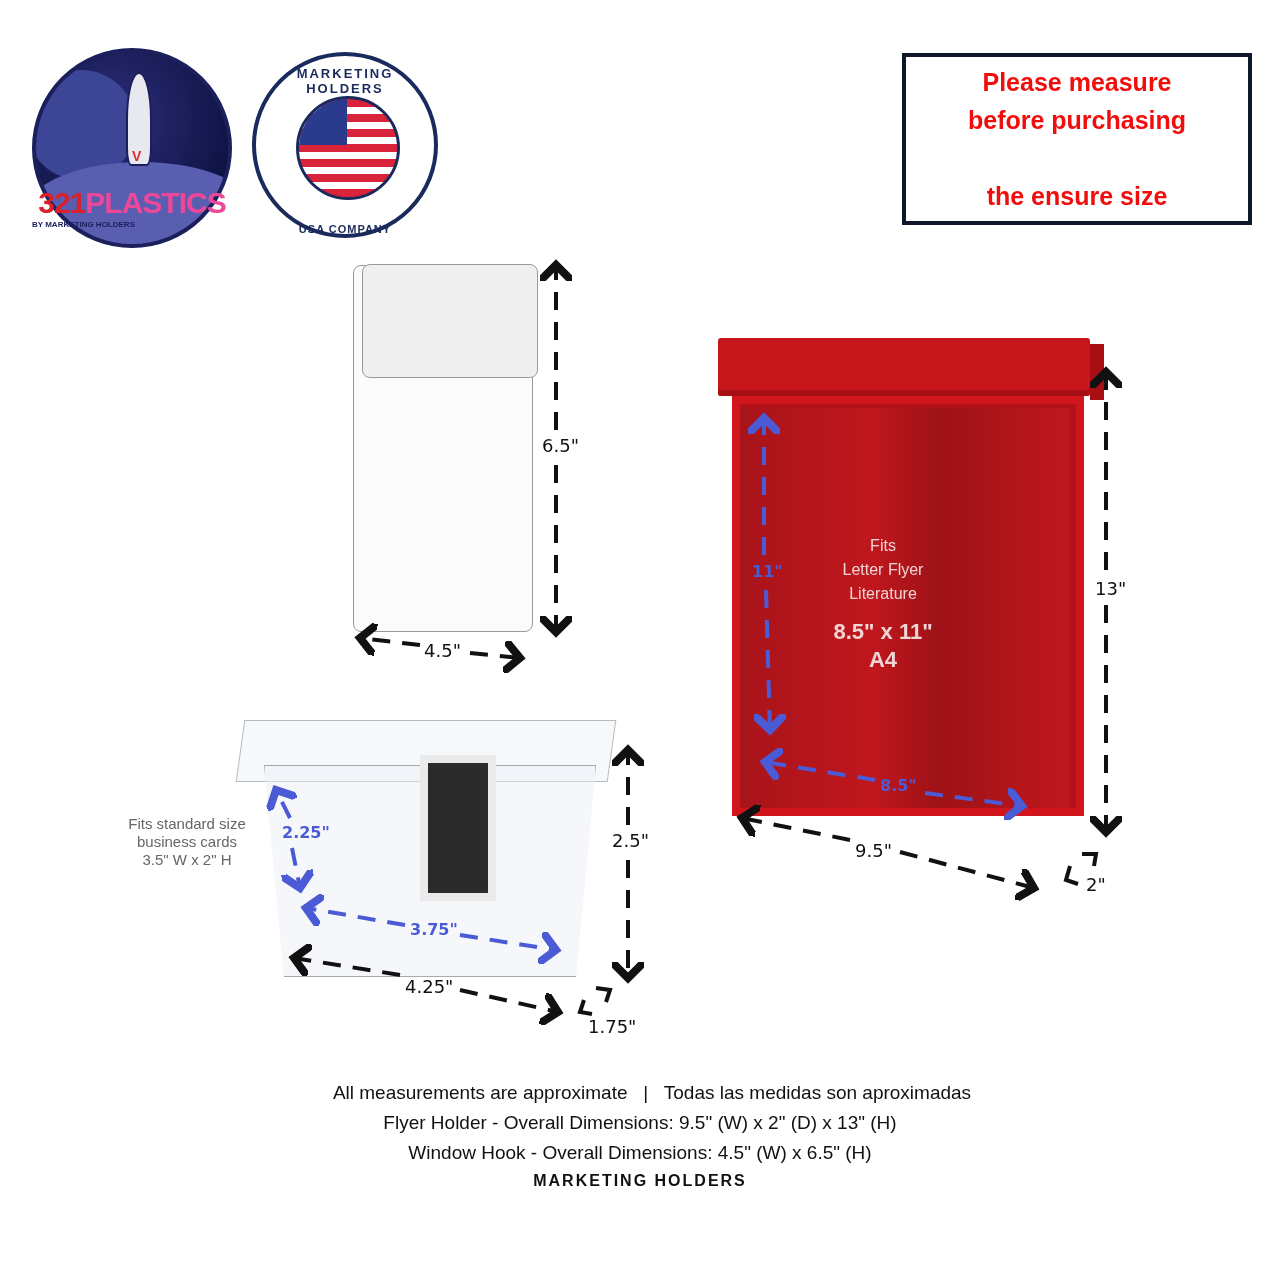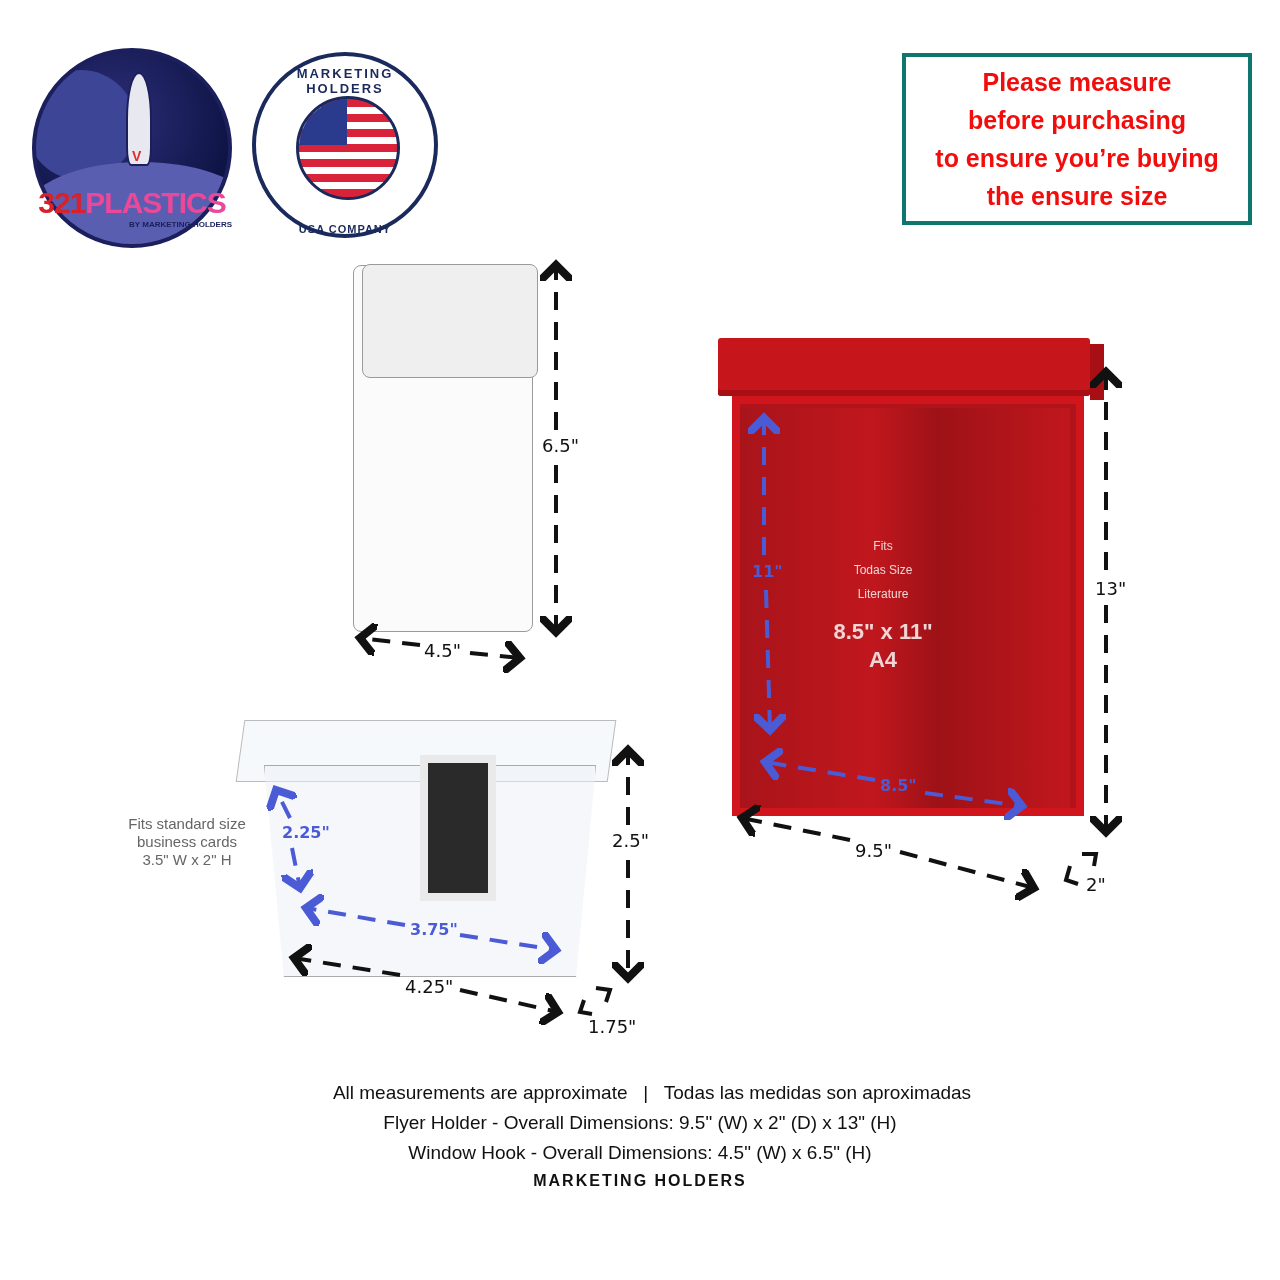--- a/index.html
+++ b/index.html
@@ -7,38 +7,38 @@
   .abs{position:absolute;}
   .logo1{left:32px;top:48px;width:200px;height:185px;}
   .logo1 .disc{position:absolute;left:0;top:0;width:200px;height:200px;border-radius:50%;background:radial-gradient(circle at 40% 35%,#2e2f7a,#0f1446 70%);overflow:hidden;border:4px solid #1b1f5c;box-sizing:border-box;}
   .logo1 .planet{position:absolute;left:-10px;top:18px;width:110px;height:110px;border-radius:50%;background:#3d4596;}
   .logo1 .cloud{position:absolute;left:-10px;top:110px;width:230px;height:100px;background:#5a5eb0;border-radius:50% 50% 0 0;}
   .logo1 .rocket{position:absolute;left:90px;top:20px;width:22px;height:90px;background:#e8e8f0;border-radius:50% 50% 20% 20%;border:2px solid #1b1f5c;}
   .logo1 .v{position:absolute;left:96px;top:96px;color:#e12a2a;font-weight:bold;font-size:14px;}
   .logo1 .brand{position:absolute;left:0;top:138px;width:200px;text-align:center;font-weight:bold;font-size:30px;letter-spacing:-1px;font-family:"Liberation Sans",sans-serif;}
   .logo1 .brand .n{color:#d8212b;}
   .logo1 .brand .p{color:#ec4899;}
-  .logo1 .sub{position:absolute;left:0;top:172px;width:200px;text-align:right;font-size:8px;font-weight:bold;color:#1b1f5c;}
+  .logo1 .sub{position:absolute;left:0;top:172px;width:200px;text-align:left;font-size:8px;font-weight:bold;color:#1b1f5c;}
   .logo2{left:252px;top:52px;width:186px;height:186px;border-radius:50%;border:4px solid #1b2a5c;box-sizing:border-box;background:#fff;}
   .logo2 .inner{position:absolute;left:40px;top:40px;width:98px;height:98px;border-radius:50%;border:3px solid #1b2a5c;overflow:hidden;background:repeating-linear-gradient(#d8233a 0 8px,#fff 8px 15px);}
   .logo2 .canton{position:absolute;left:0;top:0;width:48px;height:46px;background:#2a3a8c;}
   .logo2 .ttop{position:absolute;left:0;top:10px;width:178px;text-align:center;font-size:13px;font-weight:bold;color:#1b2a5c;letter-spacing:2px;}
   .logo2 .tbot{position:absolute;left:0;top:167px;width:178px;text-align:center;font-size:11px;font-weight:bold;color:#1b2a5c;letter-spacing:1px;}
-  .notice{left:902px;top:53px;width:350px;height:172px;box-sizing:border-box;border:4px solid #0f766e;display:flex;align-items:center;justify-content:center;text-align:center;}
+  .notice{left:902px;top:53px;width:350px;height:172px;box-sizing:border-box;border:4px solid #0f172a;display:flex;align-items:center;justify-content:center;text-align:center;}
   .notice div{color:#f20d0d;font-weight:bold;font-size:25px;line-height:38px;font-family:"Liberation Sans",sans-serif;}
   .hook{left:353px;top:265px;width:178px;height:365px;border:1.5px solid #9a9a9a;border-radius:8px;background:#fbfbfb;}
   .hook .flap{position:absolute;left:8px;top:-2px;width:174px;height:112px;border:1.5px solid #9a9a9a;border-radius:8px;background:#efefef;}
   .dim{font-size:18px;color:#111;font-family:"DejaVu Sans",sans-serif;}
   .dimb{font-size:16px;color:#4b5bd6;font-family:"DejaVu Sans",sans-serif;font-weight:bold;}
   .flyer{left:718px;top:338px;width:396px;height:500px;}
   .flyer .lid{position:absolute;left:0;top:0;width:372px;height:58px;background:#c6151b;border-radius:3px;box-shadow:inset 0 -6px 0 #a70f14;}
   .flyer .lid2{position:absolute;left:372px;top:6px;width:14px;height:56px;background:#a70f14;}
   .flyer .body{position:absolute;left:14px;top:58px;width:352px;height:420px;background:#b0141a;border:8px solid #d0161c;box-sizing:border-box;}
   .flyer .inner{position:absolute;left:22px;top:70px;width:330px;height:400px;background:linear-gradient(90deg,#a8141a,#c0171d 40%,#9e1217 60%,#c0171d);}
-  .flyer .txt{position:absolute;left:100px;top:196px;width:130px;text-align:center;color:#f0d5d5;font-size:12px;line-height:24px;}
+  .flyer .txt{position:absolute;left:100px;top:196px;width:130px;text-align:center;color:#f0d5d5;font-size:16px;line-height:24px;}
   .flyer .big{position:absolute;left:90px;top:280px;width:150px;text-align:center;color:#f0d5d5;font-size:22px;font-weight:bold;line-height:28px;}
   .card{left:240px;top:705px;width:370px;height:270px;}
   .card .box{position:absolute;left:24px;top:60px;width:330px;height:210px;border:1.5px solid #aaa;background:rgba(235,240,245,0.5);clip-path:polygon(0 0,100% 0,94% 100%,6% 100%);}
   .card .lid{position:absolute;left:0;top:15px;width:370px;height:60px;border:1.5px solid #bbb;background:rgba(240,245,250,0.6);transform:skewX(-8deg);}
   .card .sample{position:absolute;left:180px;top:50px;width:60px;height:130px;background:#2a2a2a;border:8px solid #eaeaea;}
   .note{left:102px;top:815px;width:170px;text-align:center;color:#666;font-size:15px;line-height:18px;}
   .footer{left:0;top:1078px;width:1280px;text-align:center;}
   .footer .line{font-size:19px;color:#111;line-height:30px;font-family:"Liberation Sans",sans-serif;}
   .footer .brand{font-size:16px;font-weight:bold;letter-spacing:2px;color:#111;margin-top:4px;}
   svg.arrows{position:absolute;left:0;top:0;}
@@ -62,39 +62,39 @@
   <div class="inner">
       <div class="canton"></div>
     </div>
   <div class="tbot">USA COMPANY</div>
 </div>
 
 <div class="abs notice">
   <div>
     <span>Please measure</span><br>
     <span>before purchasing</span><br>
-    <span>to ensure you’re buying</span><br>
+    <br>
     <span>the ensure size</span>
   </div>
 </div>
 
 <div class="abs hook">
   <div class="flap"></div>
 </div>
 <div class="abs dim" style="left:542px;top:435px;">6.5"</div>
 <div class="abs dim" style="left:424px;top:640px;">4.5"</div>
 
 <div class="abs flyer">
   <div class="lid"></div>
   <div class="lid2"></div>
   <div class="body"></div>
   <div class="inner"></div>
   <div class="txt">
     <span>Fits</span><br>
-    <span>Todas Size</span><br>
+    <span>Letter Flyer</span><br>
     <span>Literature</span>
   </div>
   <div class="big">
     <span>8.5" x 11"</span><br>
     <span>A4</span>
   </div>
 </div>
 <div class="abs dimb" style="left:752px;top:562px;">11"</div>
 <div class="abs dimb" style="left:880px;top:776px;">8.5"</div>
 <div class="abs dim" style="left:1095px;top:578px;">13"</div>

